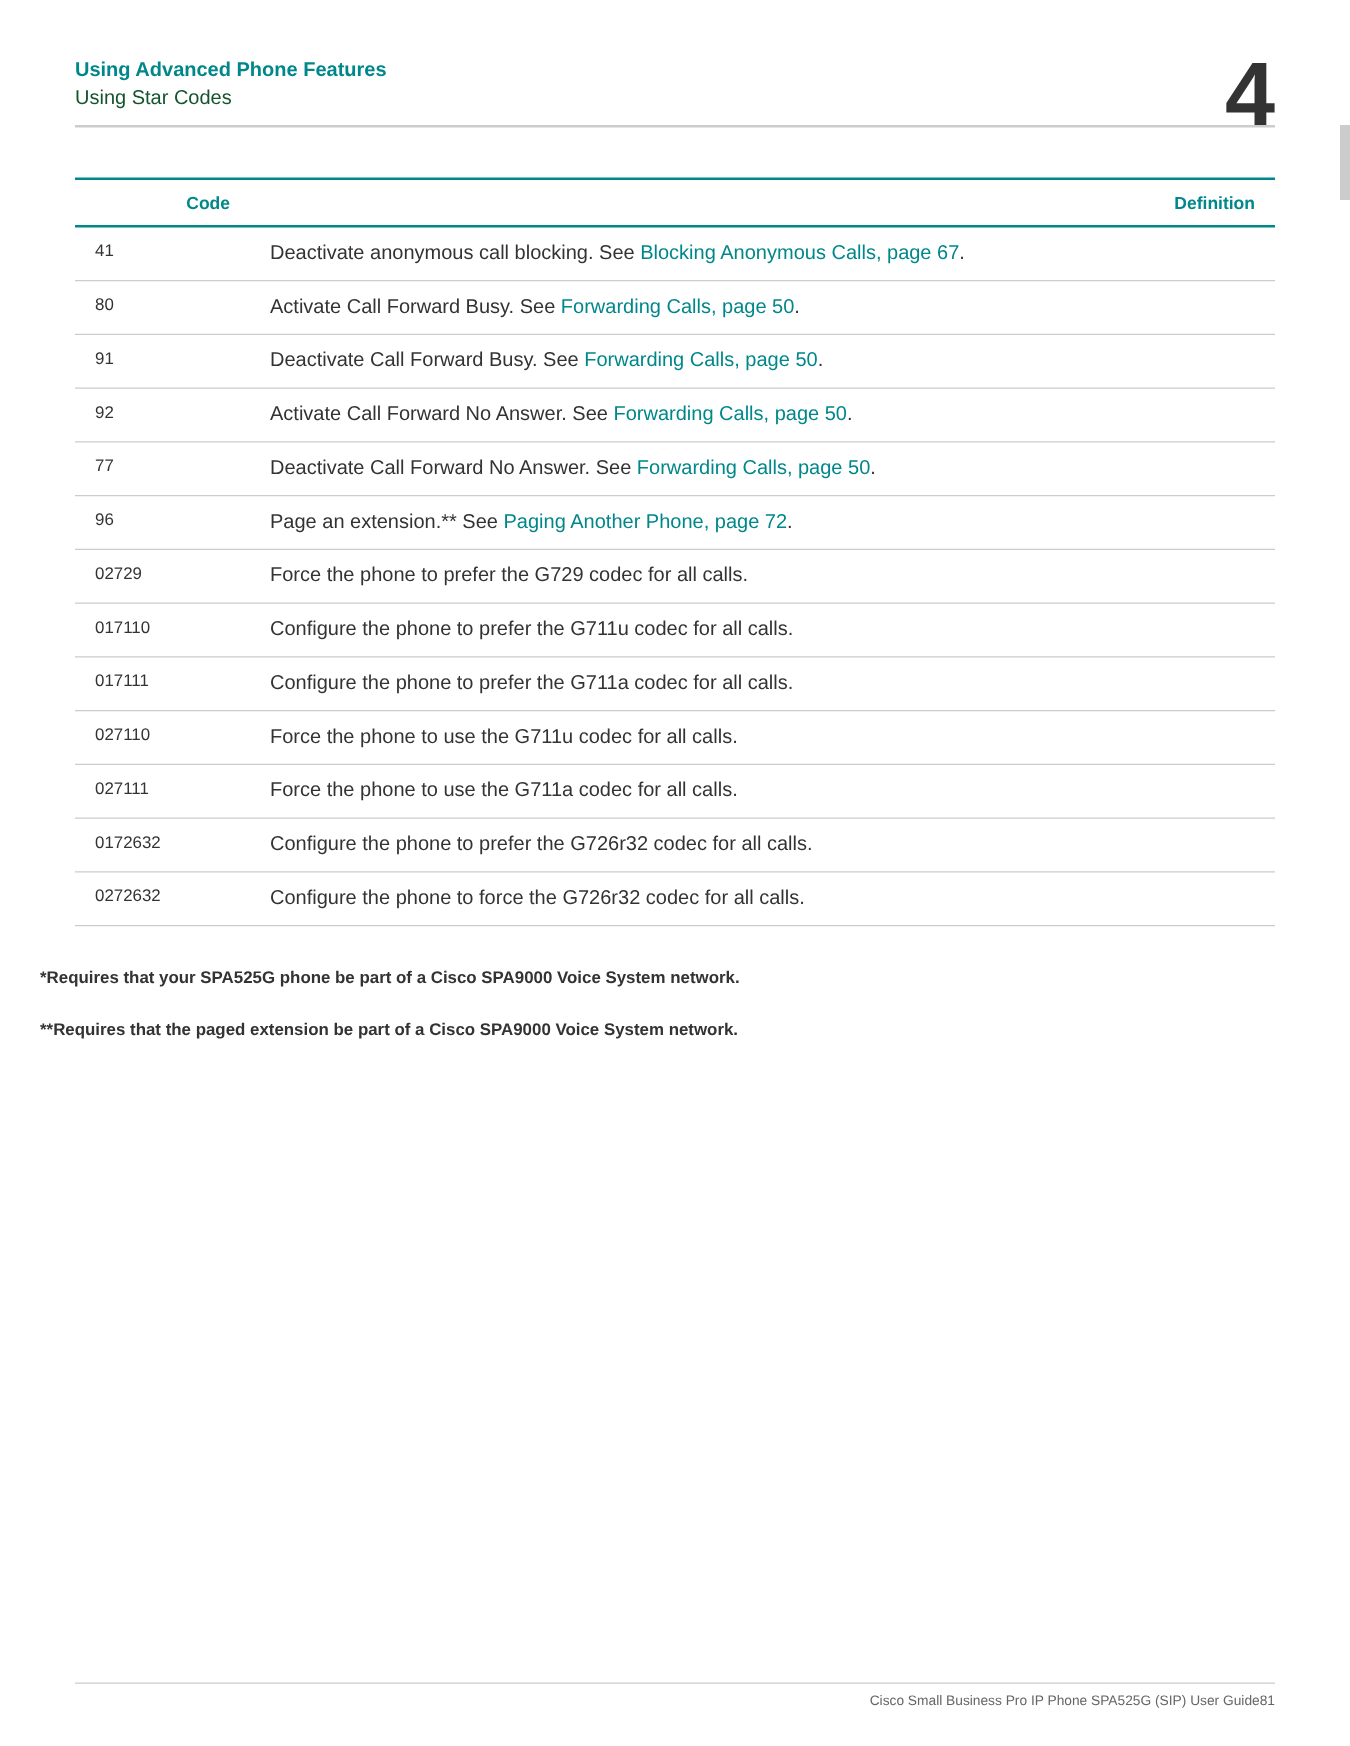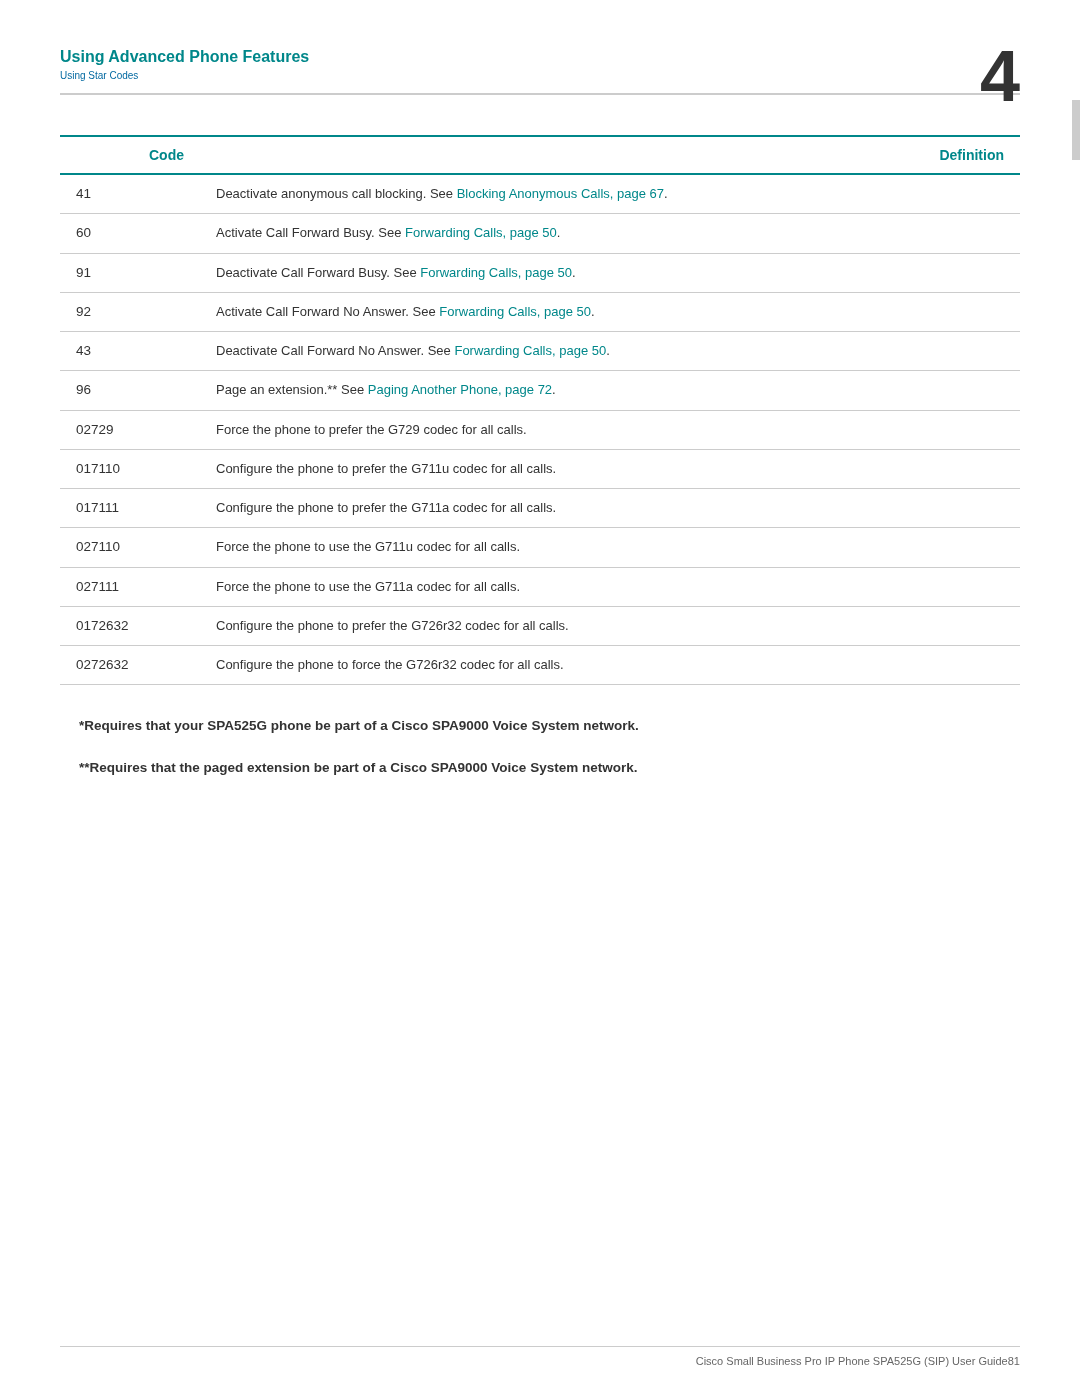--- a/index.html
+++ b/index.html
@@ -42,22 +42,22 @@
     }
 
     .header-title {
       color: #00878a;
       font-size: 16px;
       font-weight: bold;
       margin-bottom: 4px;
     }
 
     .header-subtitle {
-      color: #0369a1;
-      font-size: 10px;
+      color: #14532d;
+      font-size: 16px;
     }
 
     .header-rule {
       border: none;
       border-top: 2px solid #cccccc;
       margin: 12px 60px 0 60px;
     }
 
     
     .chapter-tab {
@@ -93,41 +93,40 @@
     }
 
     .data-table th:first-child {
       width: 140px;
     }
 
     .data-table td {
       padding: 9px 16px;
       border-bottom: 1px solid #cccccc;
       vertical-align: top;
-      font-size: 13px;
+      font-size: 16px;
       line-height: 1.5;
     }
 
     .data-table td:first-child {
       width: 140px;
       font-size: 13.5px;
     }
 
     .data-table tr:first-child td {
       border-top: none;
     }
 
     .link-text {
       color: #00878a;
     }
 
     
     .footnotes {
-      padding: 0 60px;
-      margin-left: 19px;
+      padding: 0 32px;
     }
 
     .footnote {
       font-size: 13.5px;
       font-weight: bold;
       line-height: 1.6;
       margin-bottom: 20px;
       color: #333333;
     }
 
@@ -175,33 +174,33 @@
           <th>Code</th>
           <th>Definition</th>
         </tr>
       </thead>
       <tbody id="table-body">
       <tr>
             <td>41</td>
             <td>Deactivate anonymous call blocking. See <span class="link-text">Blocking Anonymous Calls, page 67</span>.</td>
           </tr>
           <tr>
-            <td>60</td>
+            <td>80</td>
             <td>Activate Call Forward Busy. See <span class="link-text">Forwarding Calls, page 50</span>.</td>
           </tr>
           <tr>
             <td>91</td>
             <td>Deactivate Call Forward Busy. See <span class="link-text">Forwarding Calls, page 50</span>.</td>
           </tr>
           <tr>
             <td>92</td>
             <td>Activate Call Forward No Answer. See <span class="link-text">Forwarding Calls, page 50</span>.</td>
           </tr>
           <tr>
-            <td>43</td>
+            <td>77</td>
             <td>Deactivate Call Forward No Answer. See <span class="link-text">Forwarding Calls, page 50</span>.</td>
           </tr>
           <tr>
             <td>96</td>
             <td>Page an extension.** See <span class="link-text">Paging Another Phone, page 72</span>.</td>
           </tr>
           <tr>
             <td>02729</td>
             <td>Force the phone to prefer the G729 codec for all calls.</td>
           </tr>

